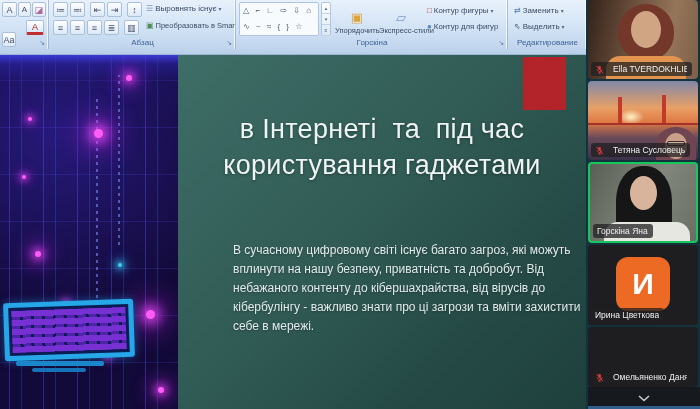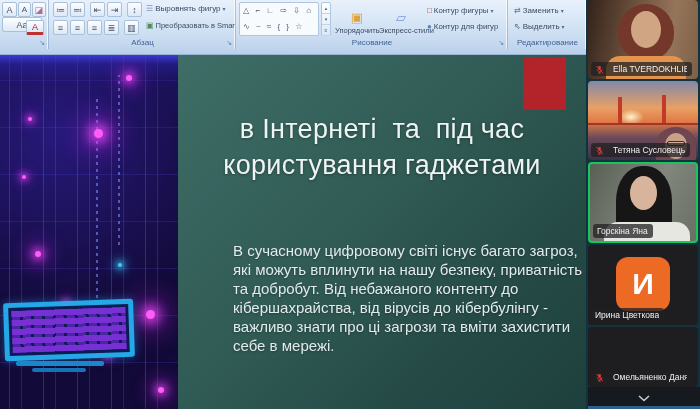--- a/index.html
+++ b/index.html
@@ -52,21 +52,21 @@
       repeating-linear-gradient(0deg,#8a35e8 0 6px,transparent 6px 9px),
       repeating-linear-gradient(90deg,#5a24b8 0 8px,transparent 8px 11px);opacity:.85;}
   .kbar{position:absolute;background:#1b86c9;border-radius:2px;}
 
   #teal{position:absolute;left:178px;top:0;width:408px;height:354px;
     background:linear-gradient(135deg,#3e6e67 0%,#315b55 45%,#254a46 75%,#1e403d 100%);}
   #redrect{position:absolute;left:345px;top:2px;width:43px;height:53px;background:#b3232a;border:none;padding:0;}
   #slide-title{position:absolute;left:8px;top:56px;width:392px;text-align:center;color:#eef4f3;
     font-size:27px;line-height:36px;letter-spacing:.3px;text-shadow:0 1px 3px rgba(0,0,0,.35);}
   #slide-title div{white-space:pre-wrap;}
-  #slide-body{position:absolute;left:55px;top:186px;width:350px;font-size:15px;line-height:19px;
+  #slide-body{position:absolute;left:55px;top:186px;width:350px;font-size:12px;line-height:19px;
     color:#e2ebec;text-shadow:0 1px 2px rgba(0,0,0,.3);}
 
   
   #sidebar{position:absolute;left:588px;top:0;width:112px;height:409px;}
   .tile{position:absolute;left:0;width:110px;border-radius:4px;overflow:hidden;background:#1f1f22;padding:0;border:none;}
   .tile.active{border:2px solid #18c75b;}
   .vframe{position:absolute;inset:0;}
   .plabel{position:absolute;left:3px;bottom:3px;display:flex;align-items:center;gap:9px;
     background:rgba(32,32,34,.75);border-radius:3px;padding:2px 5px 2px 4px;max-width:101px;}
   .plabel span{font-size:8.5px;color:#f0f0f0;white-space:nowrap;overflow:hidden;}
@@ -110,39 +110,39 @@
 <div id="screen">
 
   <div id="share">
 
     <div id="ribbon">
 
       <div class="rgroup" style="left:0;width:49px">
         <button class="rbtn" style="left:2px;top:2px;width:15px">A</button>
         <button class="rbtn" style="left:18px;top:2px;width:13px;font-size:8px">A</button>
         <button class="rbtn" style="left:32px;top:2px;width:14px;color:#b06aa0">◪</button>
-        <button class="rbtn" style="left:2px;top:17px;width:40px">Aa</button>
+        <button class="rbtn" style="left:2px;top:32px;width:14px">Aa</button>
         <button class="rbtn" style="left:26px;top:20px;width:18px;color:#b02020;border-bottom:3px solid #c03030">A</button>
         <button class="launcher" style="right:3px">↘</button>
       </div>
 
       <div class="rgroup" style="left:50px;width:186px">
         <button class="rbtn" style="left:3px;top:2px;width:15px">≔</button>
         <button class="rbtn" style="left:20px;top:2px;width:15px">≕</button>
         <button class="rbtn" style="left:40px;top:2px;width:15px">⇤</button>
         <button class="rbtn" style="left:57px;top:2px;width:15px">⇥</button>
         <button class="rbtn" style="left:77px;top:2px;width:15px">↕</button>
         <button class="rbtn" style="left:3px;top:20px;width:15px">≡</button>
         <button class="rbtn" style="left:20px;top:20px;width:15px">≡</button>
         <button class="rbtn" style="left:37px;top:20px;width:15px">≡</button>
         <button class="rbtn" style="left:54px;top:20px;width:15px">≣</button>
         <button class="rbtn" style="left:74px;top:20px;width:15px">▥</button>
         <button class="rtext" style="left:96px;top:4px">
           <span class="ric" style="color:#7a96c0">☰</span>
-          <span>Выровнять фигур</span>
+          <span>Выровнять існує</span>
             <span class="caret">▾</span>
         </button>
         <button class="rtext" style="left:96px;top:21px;font-size:7.5px">
           <span class="ric" style="color:#4f8a5a">▣</span>
           <span>Преобразовать в SmartArt</span>
         </button>
         <div class="glabel">Абзац</div>
         <button class="launcher" style="right:3px">↘</button>
       </div>
 
@@ -166,21 +166,21 @@
         </button>
         <button class="rtext" style="left:190px;top:6px;font-size:7.8px">
           <span class="ric" style="color:#b03030">□</span>
           <span>Контур фигуры</span>
             <span class="caret">▾</span>
         </button>
         <button class="rtext" style="left:190px;top:22px;font-size:7.8px">
           <span class="ric" style="color:#5b86c5">●</span>
           <span>Контур для фигур</span>
         </button>
-        <div class="glabel">Рисование</div>
+        <div class="glabel">Горскіна</div>
         <button class="launcher" style="right:3px">↘</button>
       </div>
 
       <div class="rgroup" style="left:509px;width:77px;border-right:none">
         <button class="rtext" style="left:5px;top:6px">
           <span class="ric" style="color:#4a7ab0">⇄</span>
           <span>Заменить</span>
             <span class="caret">▾</span>
         </button>
         <button class="rtext" style="left:5px;top:22px">

